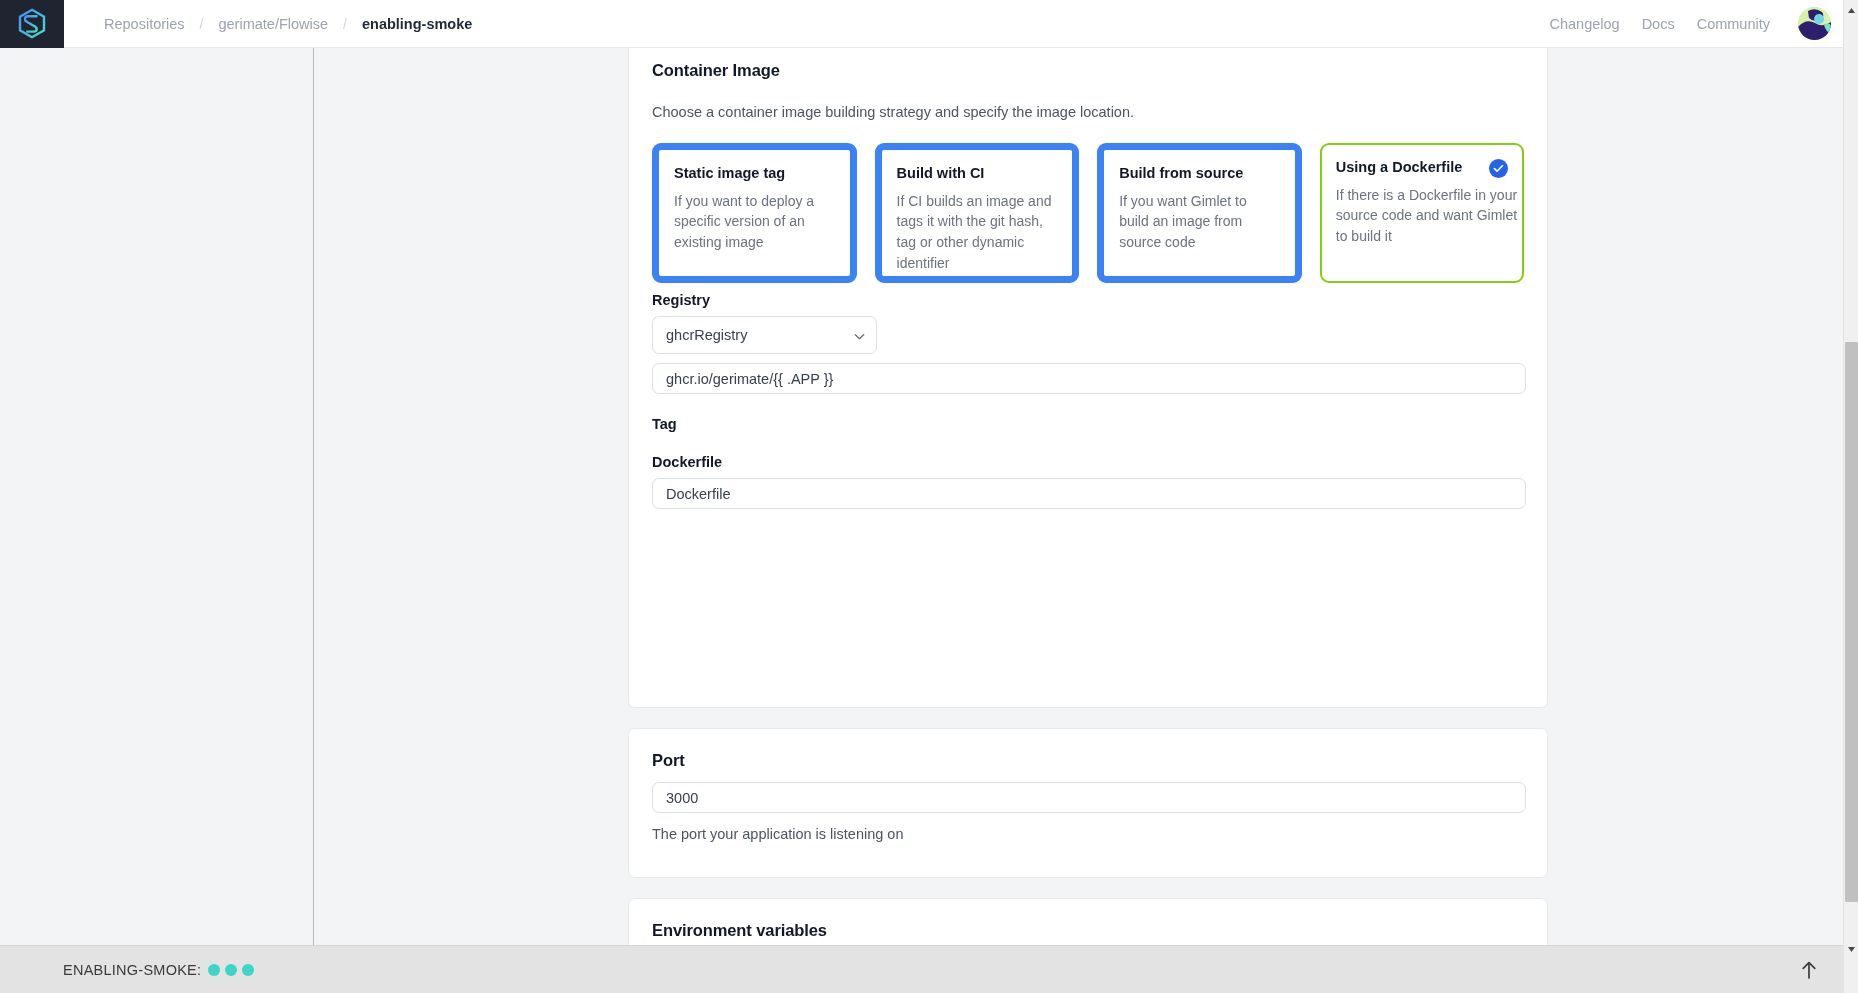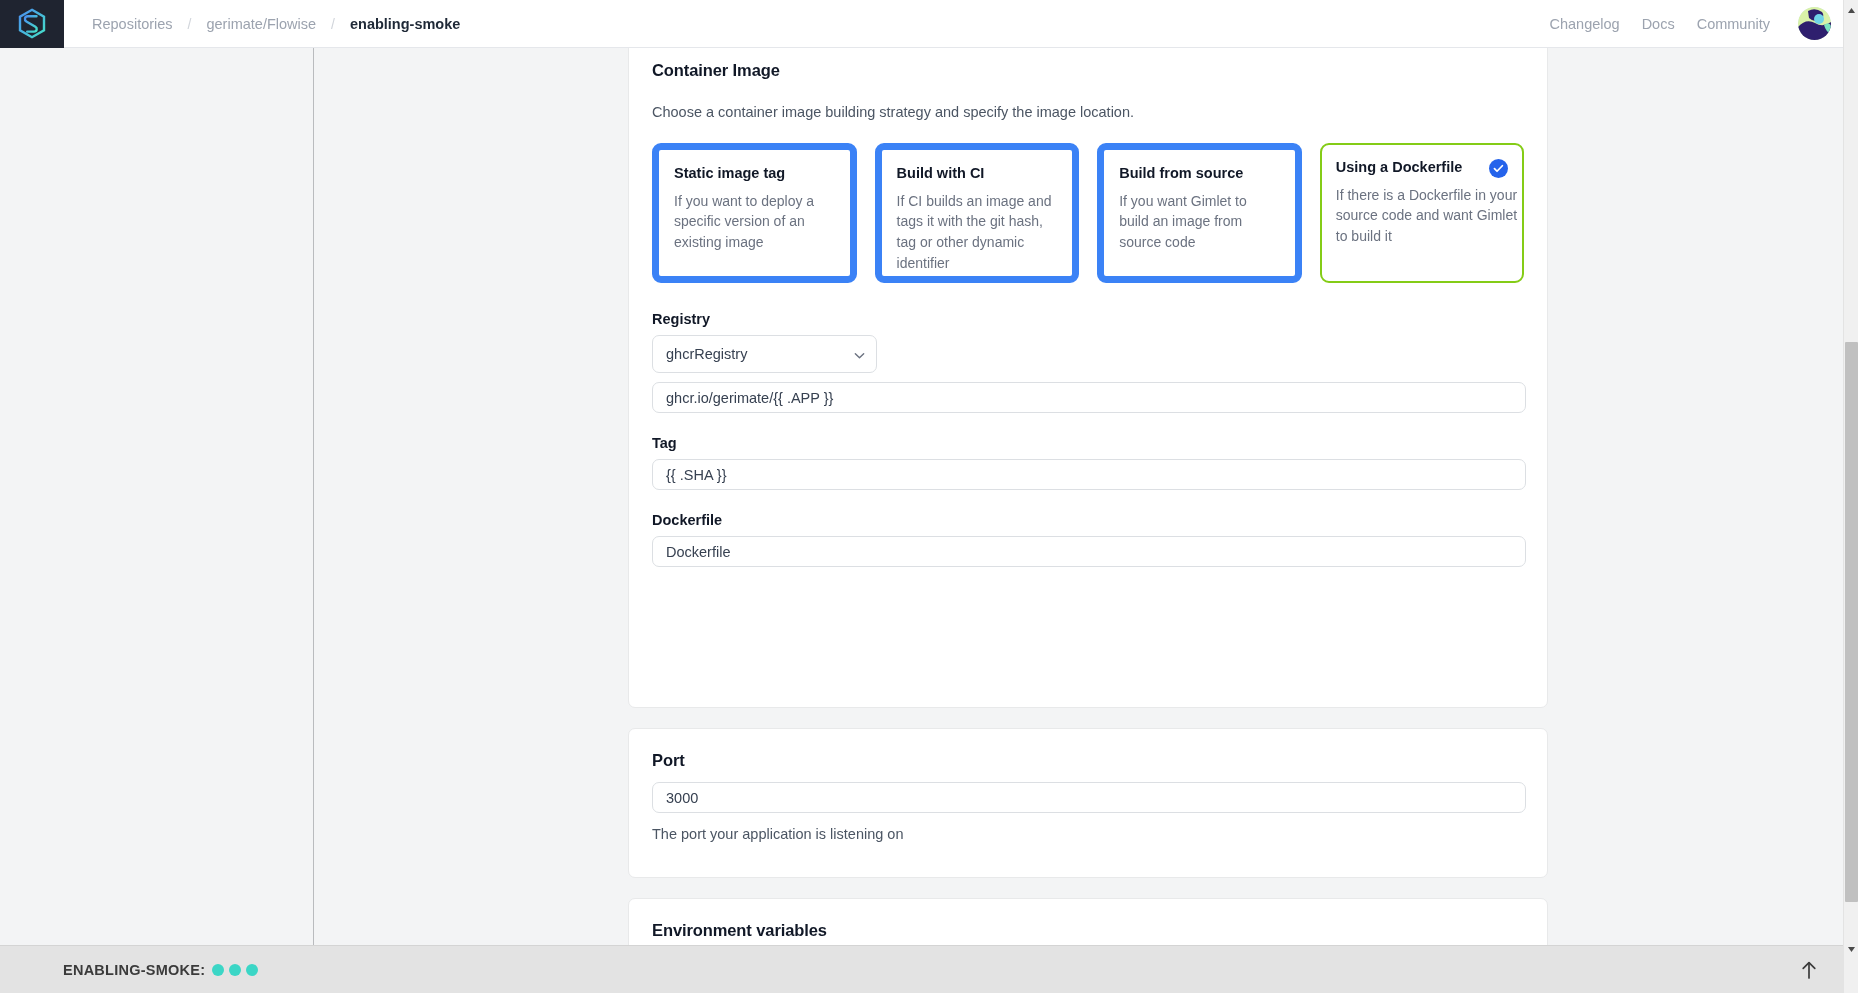--- a/index.html
+++ b/index.html
@@ -31,21 +31,21 @@
     display: flex;
     align-items: center;
     justify-content: center;
     flex: 0 0 64px;
   }
   .logo-svg { display: block; }
 
   .breadcrumb {
     display: flex;
     align-items: center;
-    margin-left: 24px;
+    margin-left: 36px;
     font-size: 14.5px;
     gap: 2px;
   }
   .bc-link {
     color: #9ca3af;
     text-decoration: none;
     padding: 2px 4px;
     white-space: nowrap;
   }
   .bc-sep {
@@ -180,21 +180,21 @@
   .check-badge svg { display: block; }
 
   
   .field-label {
     font-size: 14.5px;
     font-weight: 600;
     color: #111827;
     margin-top: 22px;
     margin-bottom: 8px;
   }
-  .field-label.first { margin-top: 28px; }
+  .field-label.first { margin-top: 9px; }
 
   .select-wrap {
     position: relative;
     width: 225px;
     height: 47px;
   }
   .fake-select {
     width: 225px;
     height: 38px;
     border: 1px solid #dcdfe3;
@@ -261,21 +261,21 @@
     height: 48px;
     background: #e3e3e3;
     border-top: 1px solid #d4d4d4;
     display: flex;
     align-items: center;
     z-index: 40;
   }
   .bb-label {
     margin-left: 63px;
     font-size: 14.5px;
-    font-weight: 700;
+    font-weight: 400;
     color: #3b3b3b;
     letter-spacing: 0.25px;
   }
   .dots { display: flex; gap: 5px; margin-left: 7px; }
   .dot {
     width: 12px; height: 12px;
     border-radius: 50%;
     background: #3bd6c6;
   }
   .bb-arrow {
@@ -411,21 +411,20 @@
               <path d="M2.5 5 L7 9.5 L11.5 5" stroke="#6b7280" stroke-width="1.5" fill="none" stroke-linecap="round" stroke-linejoin="round"></path>
             </svg>
           </span>
         </div>
 
         
         <input class="text-input" type="text" value="ghcr.io/gerimate/{{ .APP }}" style="">
 
         
         <div class="field-label">Tag</div>
-        <input class="text-input" type="text" value="{{ .SHA }}" style="">
 
         
         <div class="field-label">Dockerfile</div>
         <input class="text-input" type="text" value="Dockerfile" style="">
       </div>
     </section>
 
     <section class="card" id="card-port">
       <div class="card-inner">
         <h2 class="sec-title">Port</h2>

